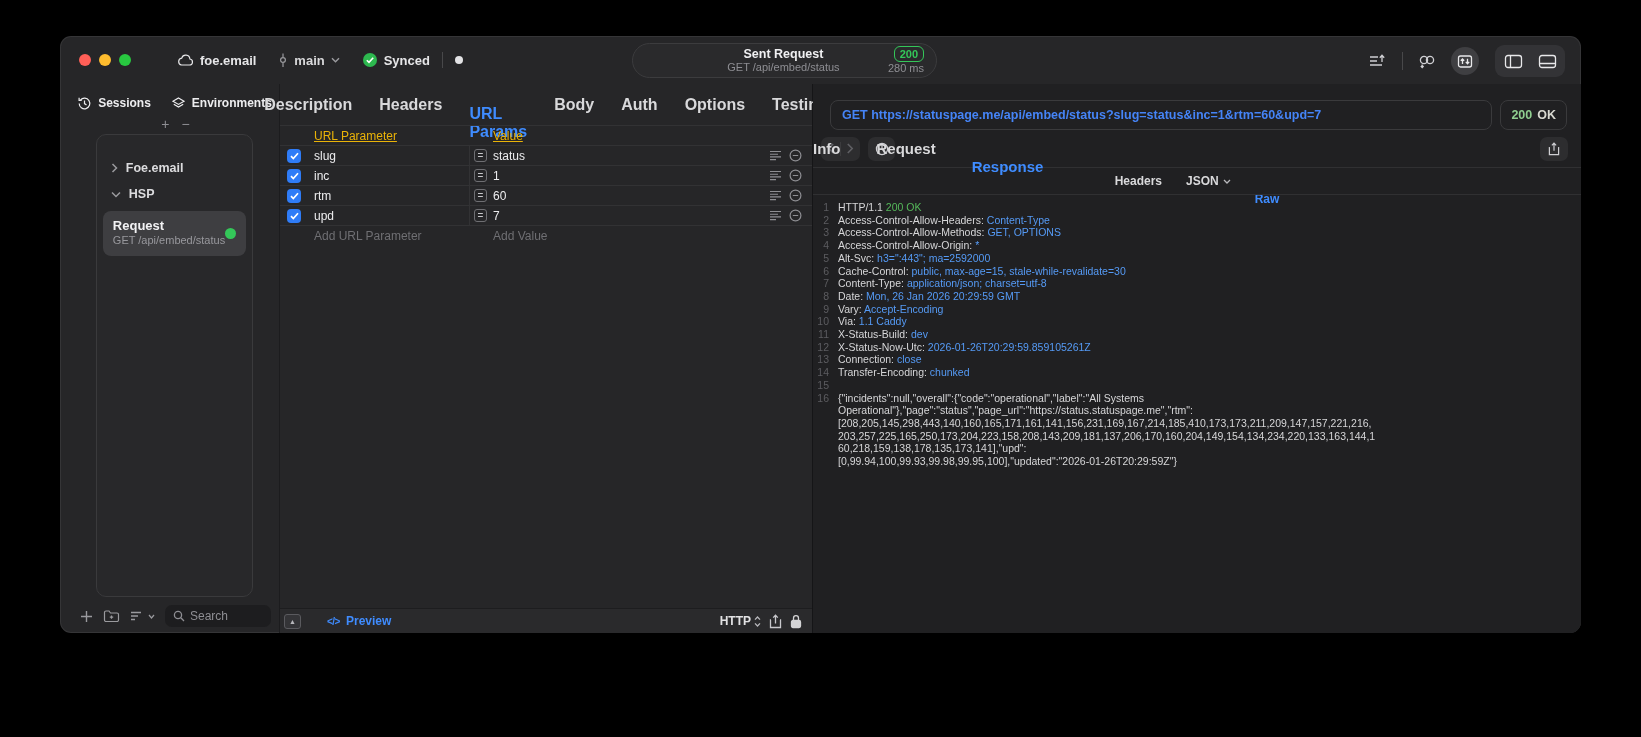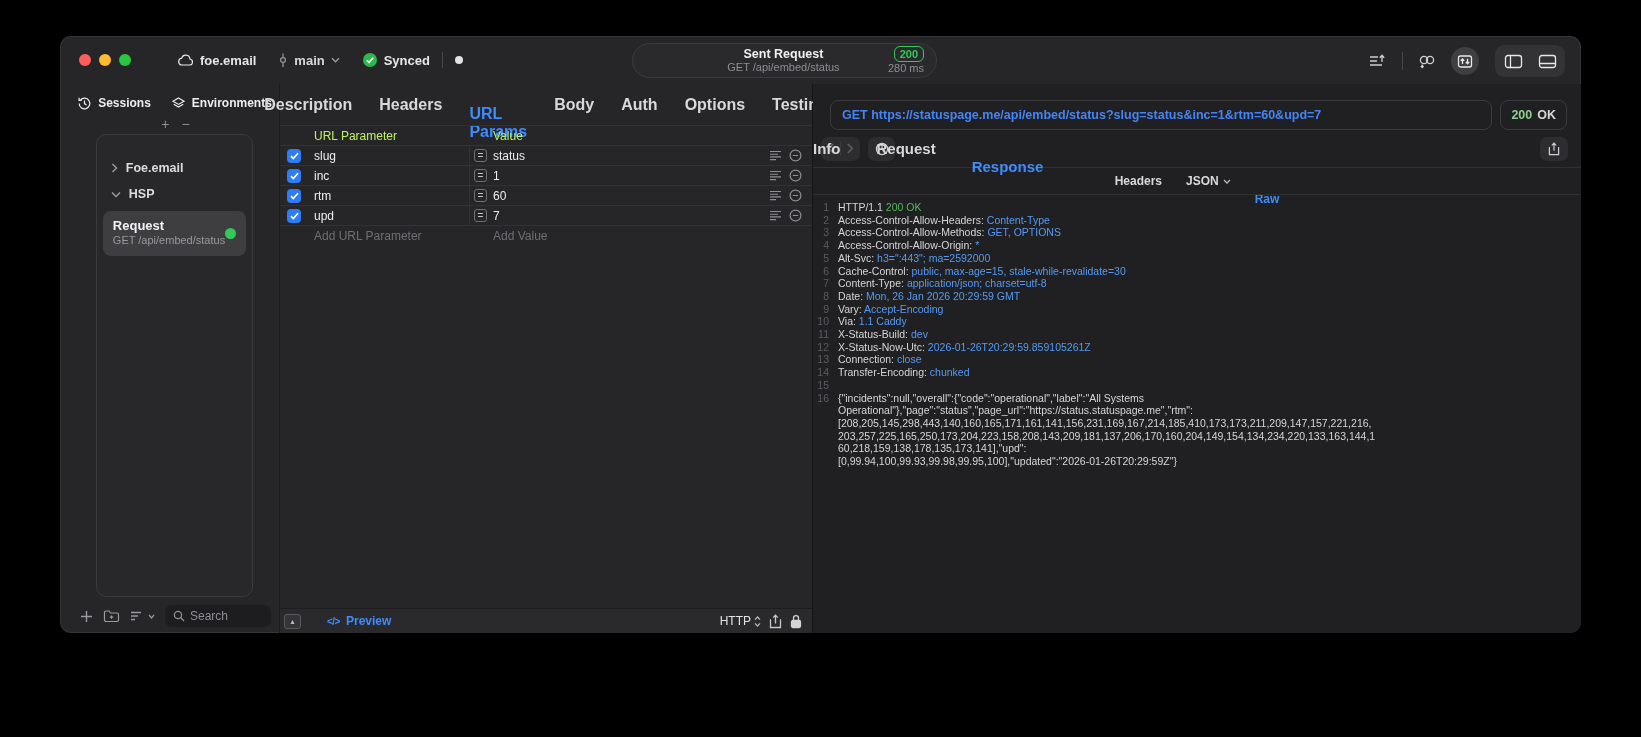--- a/index.html
+++ b/index.html
@@ -74,42 +74,42 @@
     display:flex;align-items:center;padding:0 10px;font-size:13px;gap:2px;}
   .method{color:var(--blue);font-weight:700;margin-right:6px;display:flex;align-items:center;gap:2px;}
   .u-scheme{color:#8f9e8f;}
   .u-host{color:#5694f0;}
   .u-path{color:#e8e8ea;}
   .url-spacer{flex:1;}
   .req-tabs{height:41px;display:flex;align-items:center;justify-content:center;gap:27px;font-size:16px;font-weight:700;color:#d9d9db;}
   .tab{cursor:default;}
   .tab.active{color:var(--blue);margin-top:36px;}
   .params{flex:1;font-size:12px;border-top:1px solid #323234;}
-  .p-head{display:flex;height:19px;align-items:center;color:#bef264;}
+  .p-head{display:flex;height:19px;align-items:center;color:#eab308;text-decoration:underline;}
   .p-head .h-name{padding-left:34px;width:189px;}
   .p-head .h-value{padding-left:24px;}
   .p-row{display:flex;align-items:stretch;height:20px;border-top:1px solid #323234;color:#ececee;}
   .cell-cb{width:34px;display:flex;align-items:center;padding-left:7px;}
   .checkbox{width:14px;height:14px;background:#2f7cf7;border-radius:4px;display:flex;align-items:center;justify-content:center;}
   .cell-name{width:155px;display:flex;align-items:center;}
   .cell-value{flex:1;display:flex;align-items:center;gap:6px;border-left:1px solid #323234;padding-left:4px;}
   .eq-box{width:13px;height:13px;border:1px solid #6f6f73;border-radius:3px;color:#c8c8cc;font-size:10px;
     display:flex;align-items:center;justify-content:center;line-height:1;}
   .cell-icons{width:50px;display:flex;align-items:center;justify-content:flex-end;gap:7px;padding-right:10px;color:#8e8e93;}
   .p-add{display:flex;height:20px;align-items:center;border-top:1px solid #323234;color:#6f6f73;}
   .p-add .a-name{padding-left:34px;width:189px;}
   .p-add .a-value{padding-left:24px;}
   .mid-footer{height:25px;border-top:1px solid #1d1d1f;background:#2a2a2c;display:flex;align-items:center;
     gap:8px;padding:0 10px 0 4px;font-size:12px;color:#d4d4d6;}
   .expand-box{width:17px;height:15px;border:1px solid #5a5a5e;border-radius:3px;color:#b8b8bc;font-size:7px;
     display:flex;align-items:center;justify-content:center;background:#343437;}
   .preview{display:flex;align-items:center;gap:6px;color:var(--blue);font-weight:600;margin-left:18px;}
   .code-glyph{font-size:10px;font-weight:700;letter-spacing:-.5px;}
   .mf-spacer{flex:1;}
-  .http-select{display:flex;align-items:center;gap:3px;font-weight:400;color:#e2e2e4;}
+  .http-select{display:flex;align-items:center;gap:3px;font-weight:700;color:#e2e2e4;}
 
   
   .right{flex:1;background:var(--panel-dark);display:flex;flex-direction:column;color:var(--txt);}
   .resp-top{margin-top:16px;height:30px;display:flex;align-items:center;gap:8px;padding:0 14px 0 17px;}
   .resp-url{flex:1;height:30px;border:1px solid #3a3a3c;border-radius:8px;display:flex;align-items:center;
     padding:0 11px;font-size:12.5px;font-weight:600;color:#4584f7;white-space:nowrap;overflow:hidden;}
   .resp-status{height:30px;border:1px solid #3a3a3c;border-radius:8px;display:flex;align-items:center;
     justify-content:center;gap:5px;padding:0 10px;font-size:12.5px;font-weight:700;}
   .st-code{color:#8fce8f;}
   .st-ok{color:#d8d8d0;}

